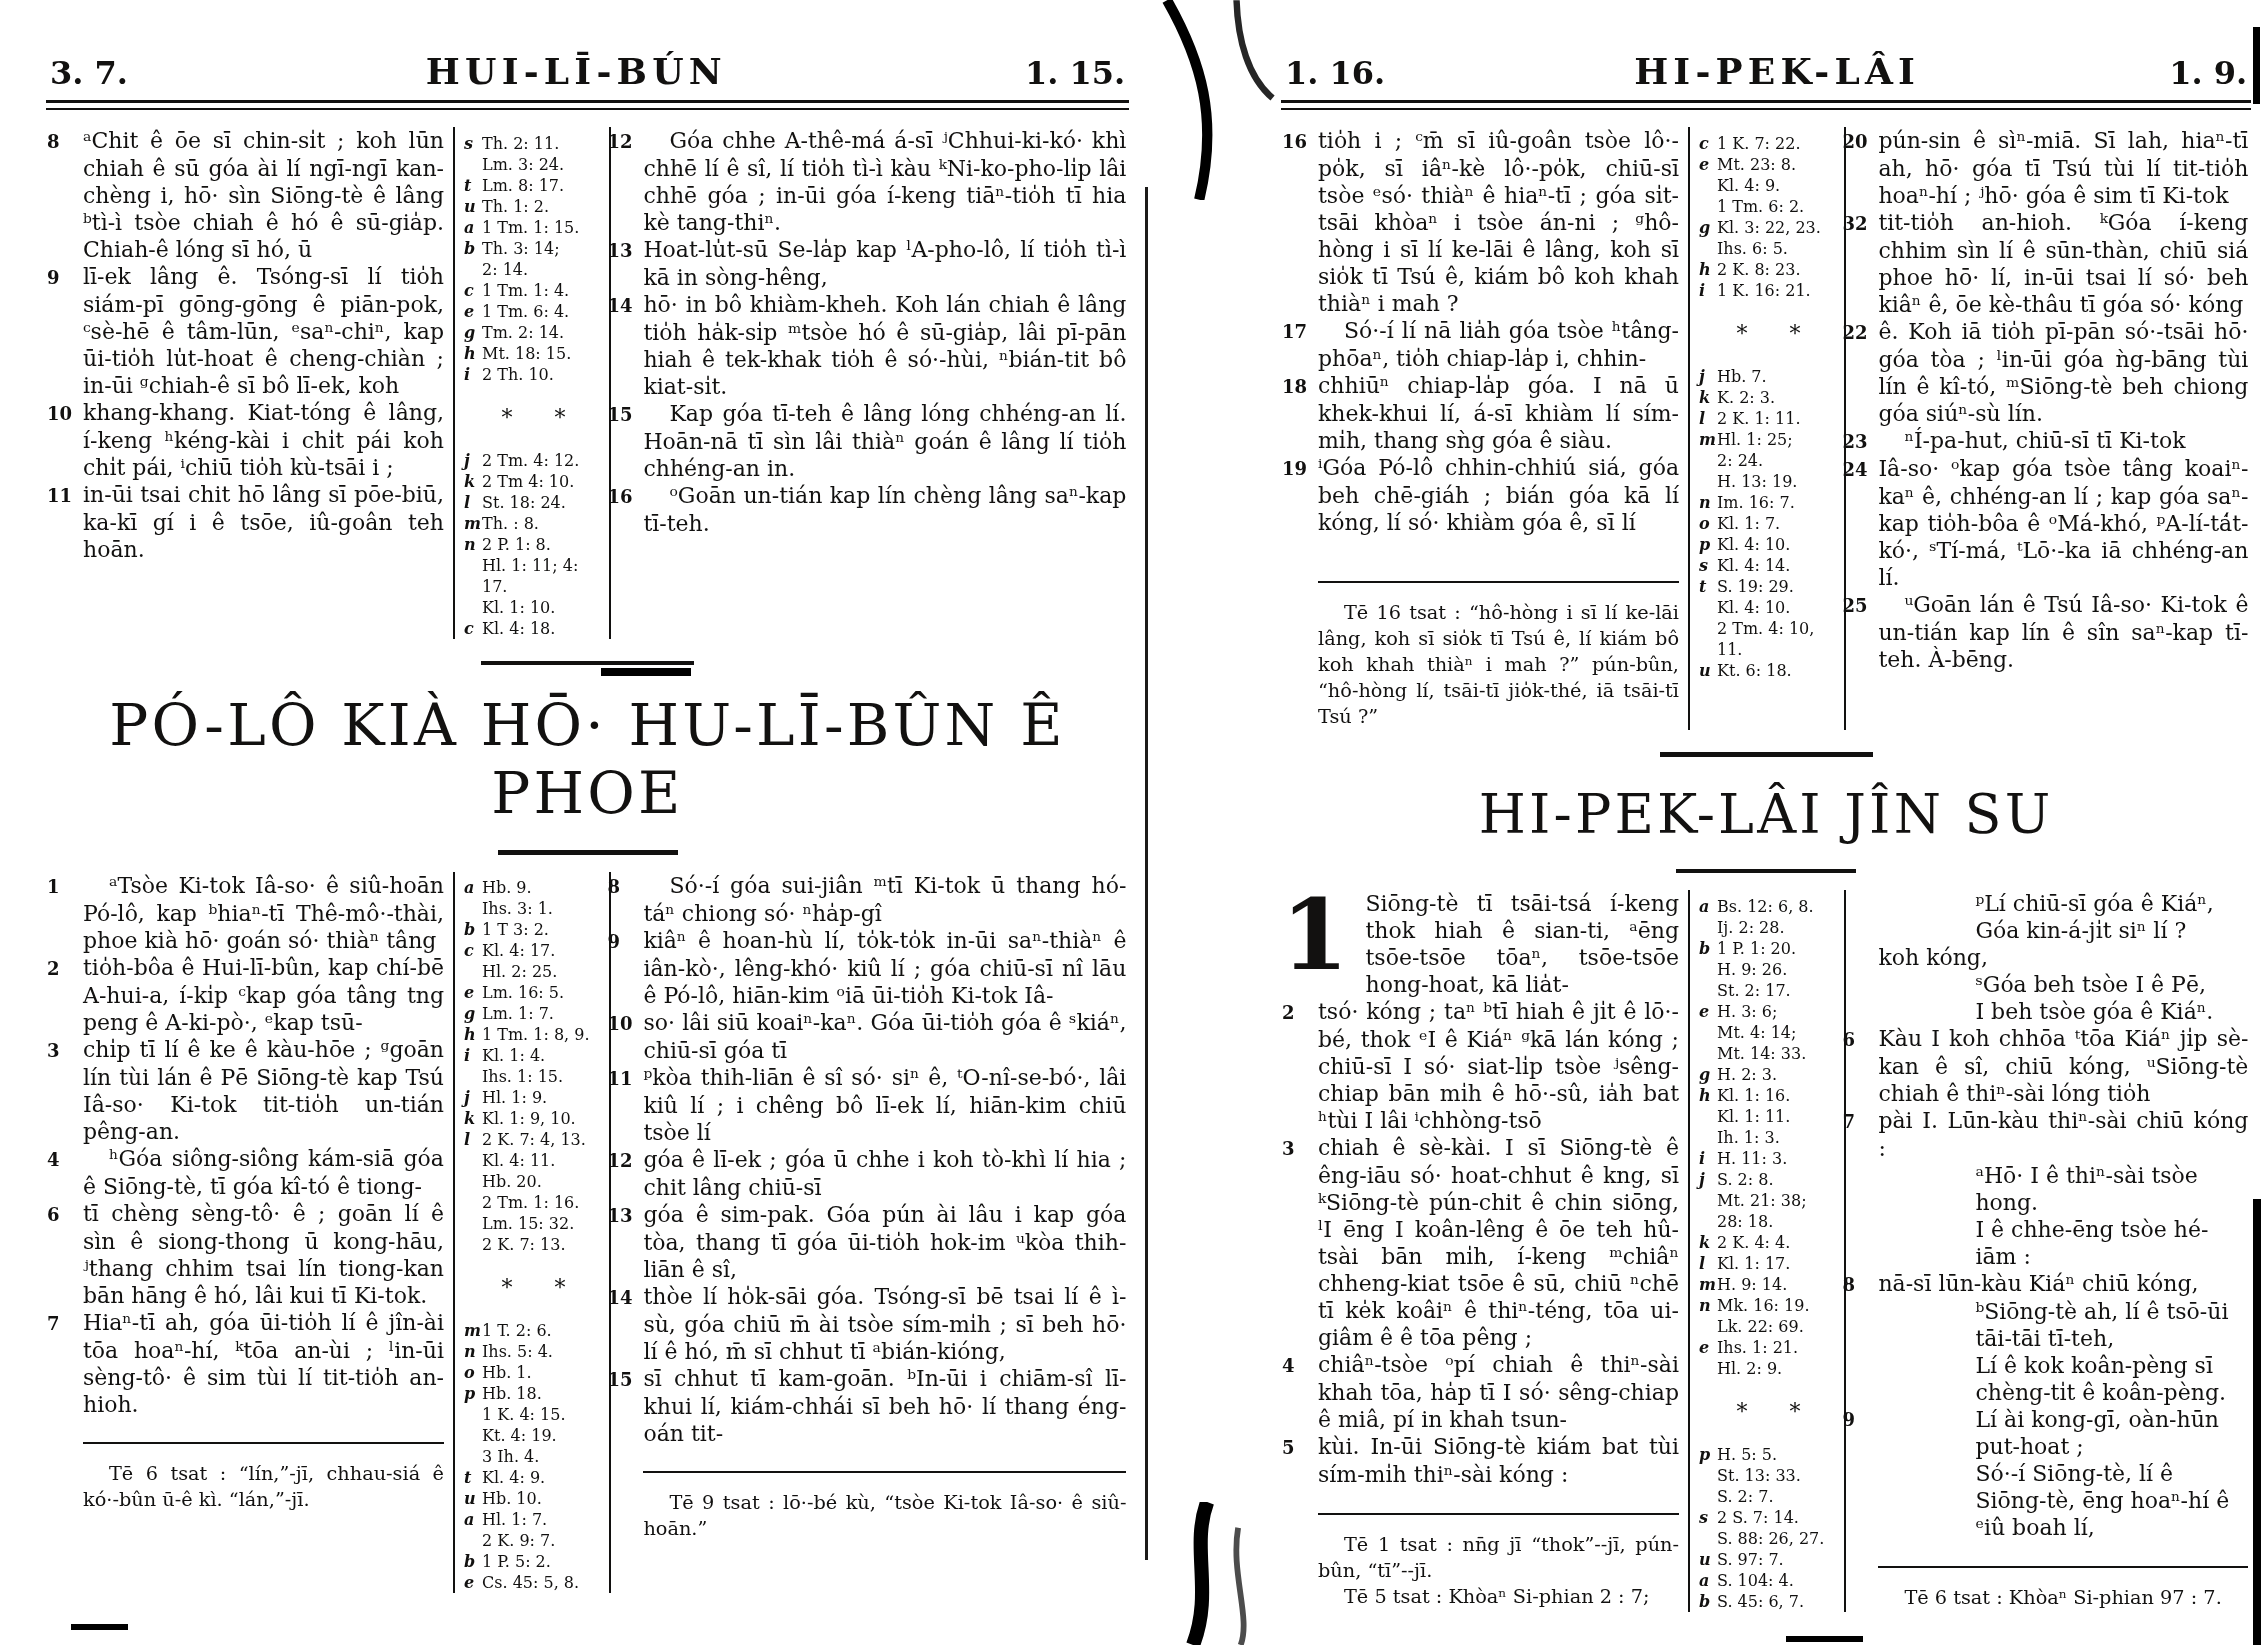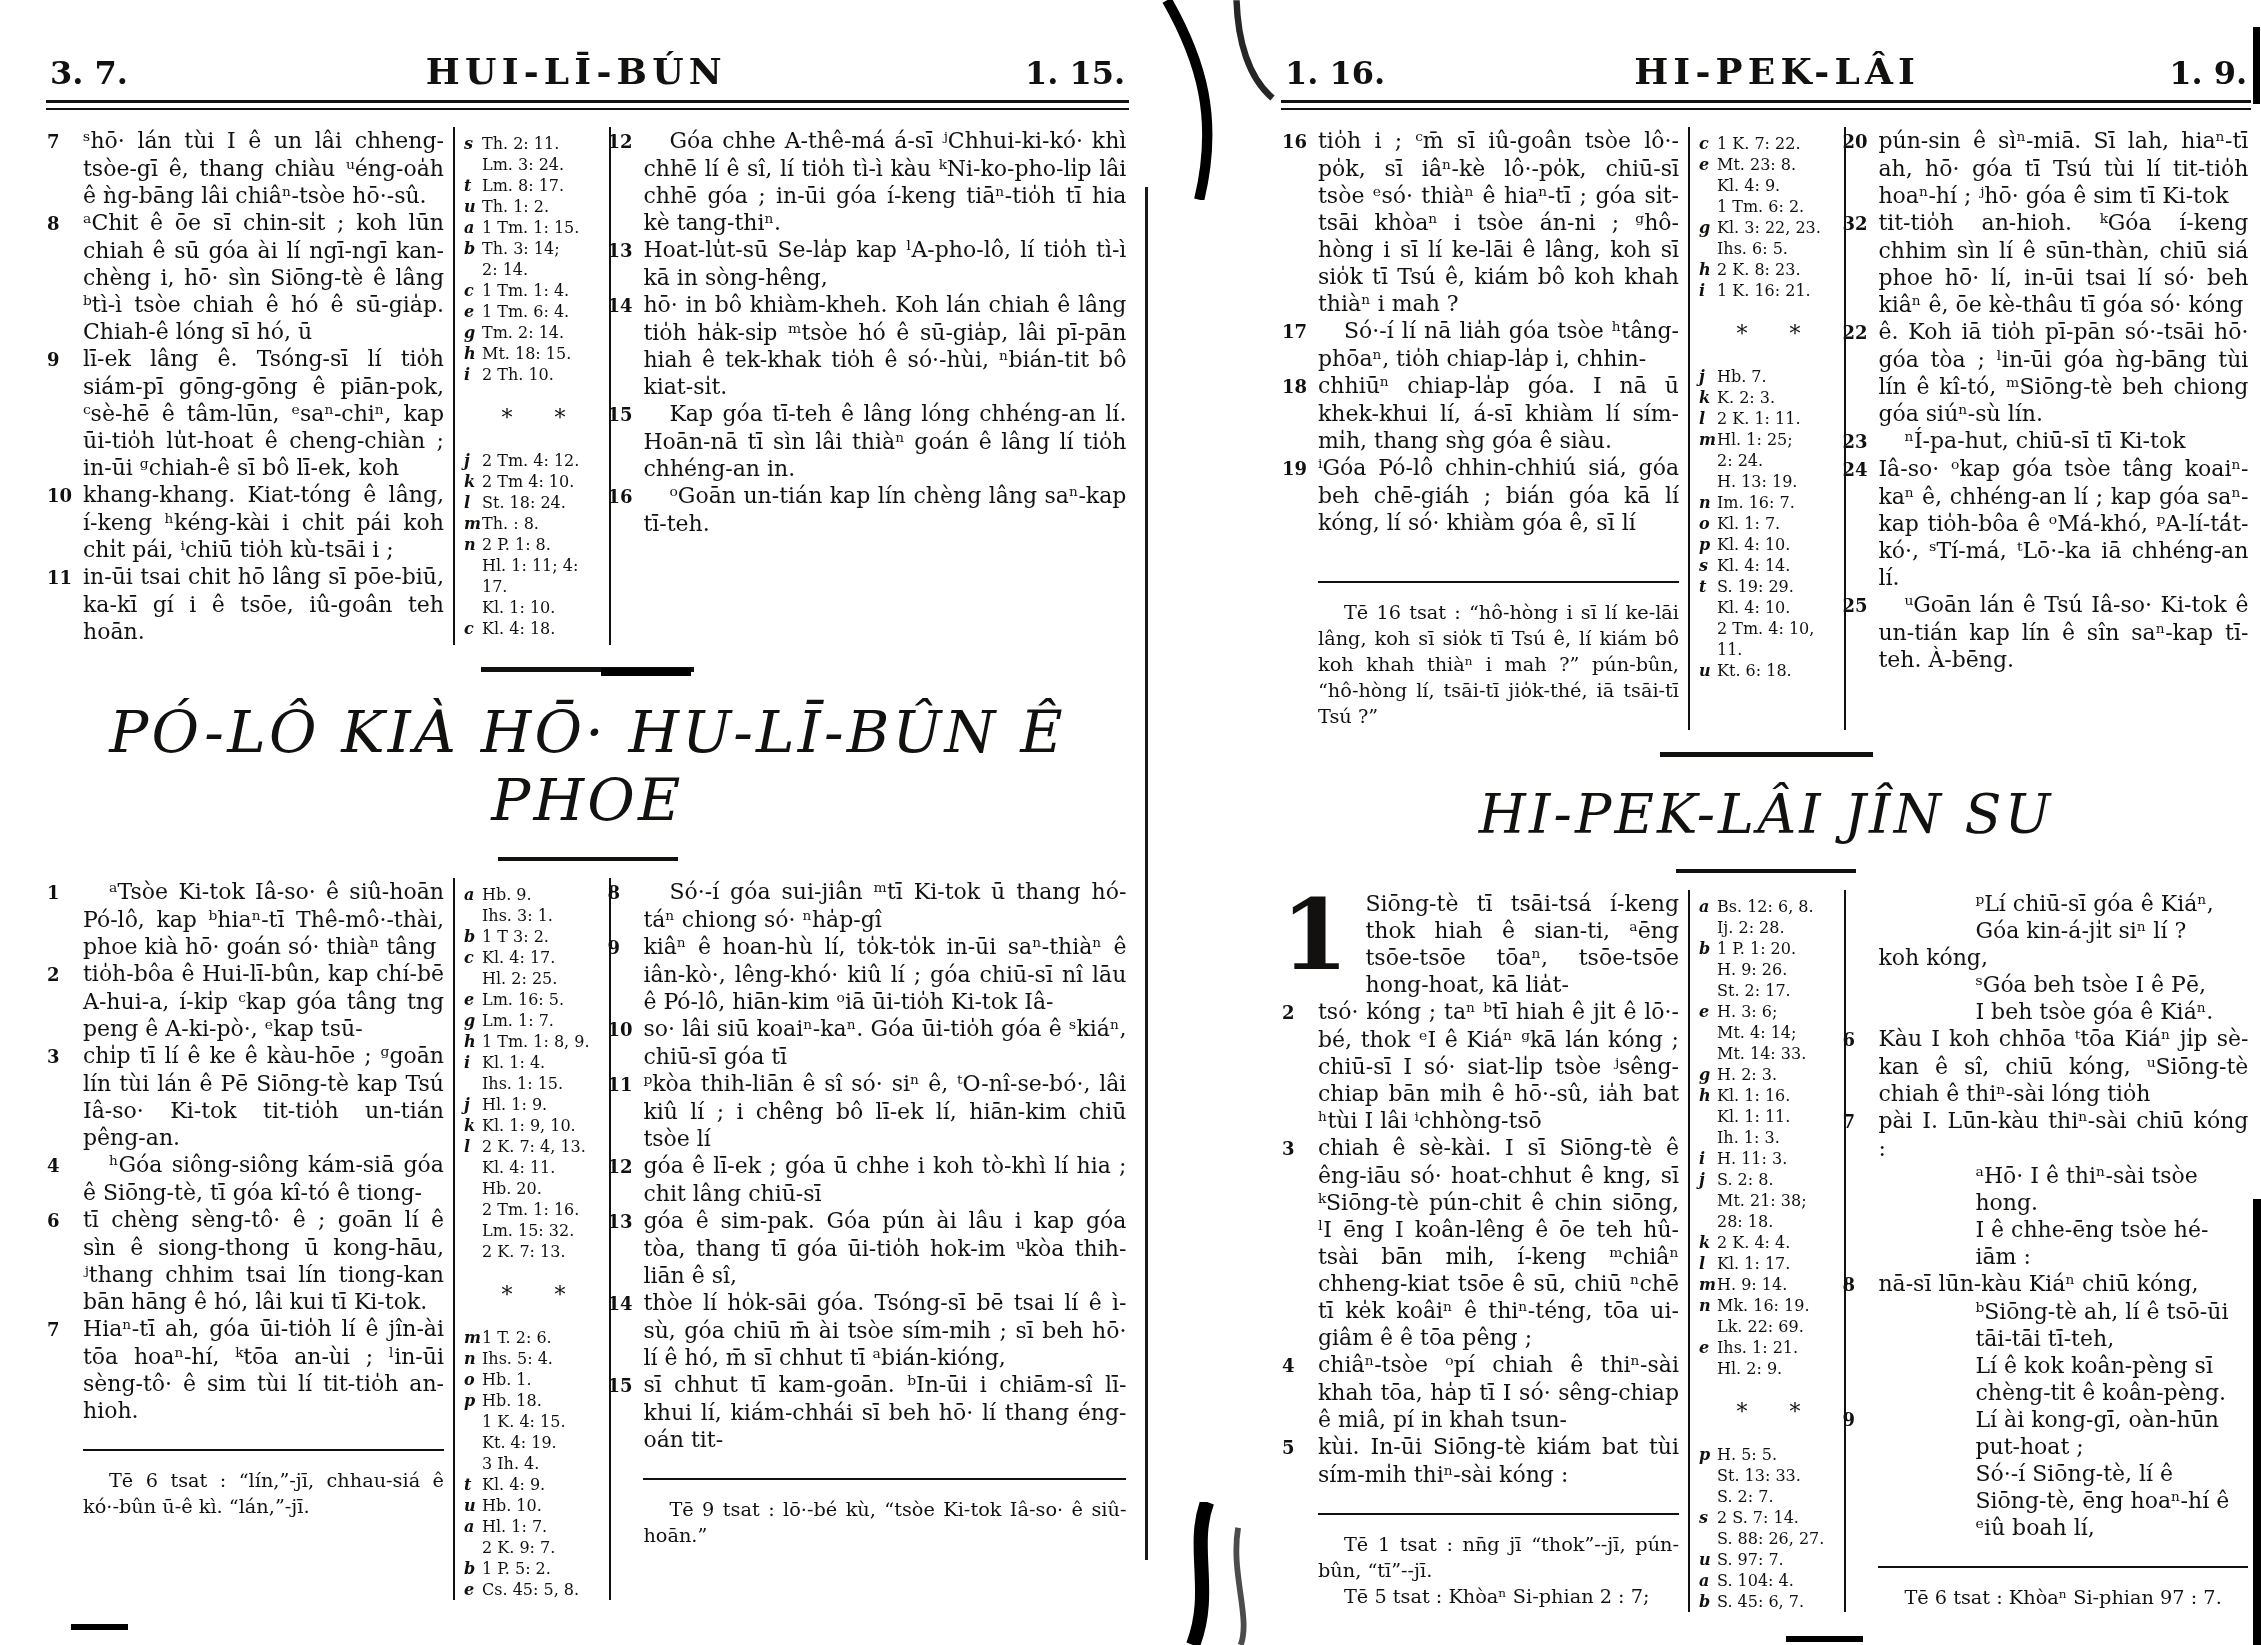--- a/index.html
+++ b/index.html
@@ -35,21 +35,21 @@
   .verse.ind .vnum{width:62px;margin-left:-36px;}
   .dropcap{float:left;font-size:97px;line-height:79px;font-weight:bold;margin:5.2px 17px 3.9px -37px;}
 
   .footnote{border-top:2.6px solid #121110;margin-top:24.5px;padding-top:17px;font-size:19.3px;line-height:26px;text-align:justify;}
   .footnote p{margin:0;text-indent:26px;}
   .footnote.gap{margin-top:45px;}
 
   .title-block{text-align:center;margin-top:22px;}
   .title-rule{height:4.5px;background:#121110;width:213px;margin:0 auto;}
   .title-rule.low{width:180px;}
-  .book-title{font-size:58px;font-weight:normal;letter-spacing:3.2px;margin:26px 0 23px 0;font-style:italic;}
+  .book-title{font-size:58px;font-weight:normal;letter-spacing:3.2px;margin:26px 0 23px 0;}
   #page-right .book-title{font-size:54px;}
 
   .pline{position:relative;margin:0;text-align:left;}
   .pline.i0{padding-left:0;}
   .pline.i1{padding-left:97px;}
   .pline .vnum{position:absolute;left:-36px;top:0;margin:0;}
 
   
   .gutter-line{position:absolute;left:1145px;top:187px;width:2.6px;height:1373px;background:#1c1b19;}
   .artifact{position:absolute;background:#000;}
@@ -60,21 +60,20 @@
 <div class="page" id="page-left">
   <div class="pg-header">
     <span class="corner">3. 7.</span>
     <span class="ctr">HUI-LĪ-BÚN</span>
     <span class="corner">1. 15.</span>
   </div>
   <div class="dbl-rule"></div>
 
   <div class="cols">
     <div class="col col1">
-        <p class="verse"><span class="vnum">7</span>ˢhō· lán tùi I ê un lâi chheng-tsòe-gī ê, thang chiàu ᵘéng-oa̍h ê ǹg-bāng lâi chiâⁿ-tsòe hō·-sû.</p>
         <p class="verse"><span class="vnum">8</span>ᵃChit ê ōe sī chin-si̍t ; koh lūn chiah ê sū góa ài lí ngī-ngī kan-chèng i, hō· sìn Siōng-tè ê lâng ᵇtì-ì tsòe chiah ê hó ê sū-gia̍p.  Chiah-ê lóng sī hó, ū</p>
         <p class="verse"><span class="vnum">9</span>lī-ek lâng ê.  Tsóng-sī lí tio̍h siám-pī gōng-gōng ê piān-pok, ᶜsè-hē ê tâm-lūn, ᵉsaⁿ-chiⁿ, kap ūi-tio̍h lu̍t-hoat ê cheng-chiàn ; in-ūi ᵍchiah-ê sī bô lī-ek, koh</p>
         <p class="verse"><span class="vnum">10</span>khang-khang.  Kiat-tóng ê lâng, í-keng ʰkéng-kài i chi̍t pái koh chi̍t pái, ⁱchiū tio̍h kù-tsāi i ;</p>
         <p class="verse"><span class="vnum">11</span>in-ūi tsai chit hō lâng sī pōe-biū, ka-kī gí i ê tsōe, iû-goân teh hoān.</p>
       </div>
     <div class="refcol">
         <div class="refline"><span class="refmark">s</span>Th. 2: 11.</div>
         <div class="refline"><span class="refmark"></span>Lm. 3: 24.</div>
         <div class="refline"><span class="refmark">t</span>Lm. 8: 17.</div>
         <div class="refline"><span class="refmark">u</span>Th. 1: 2.</div>

